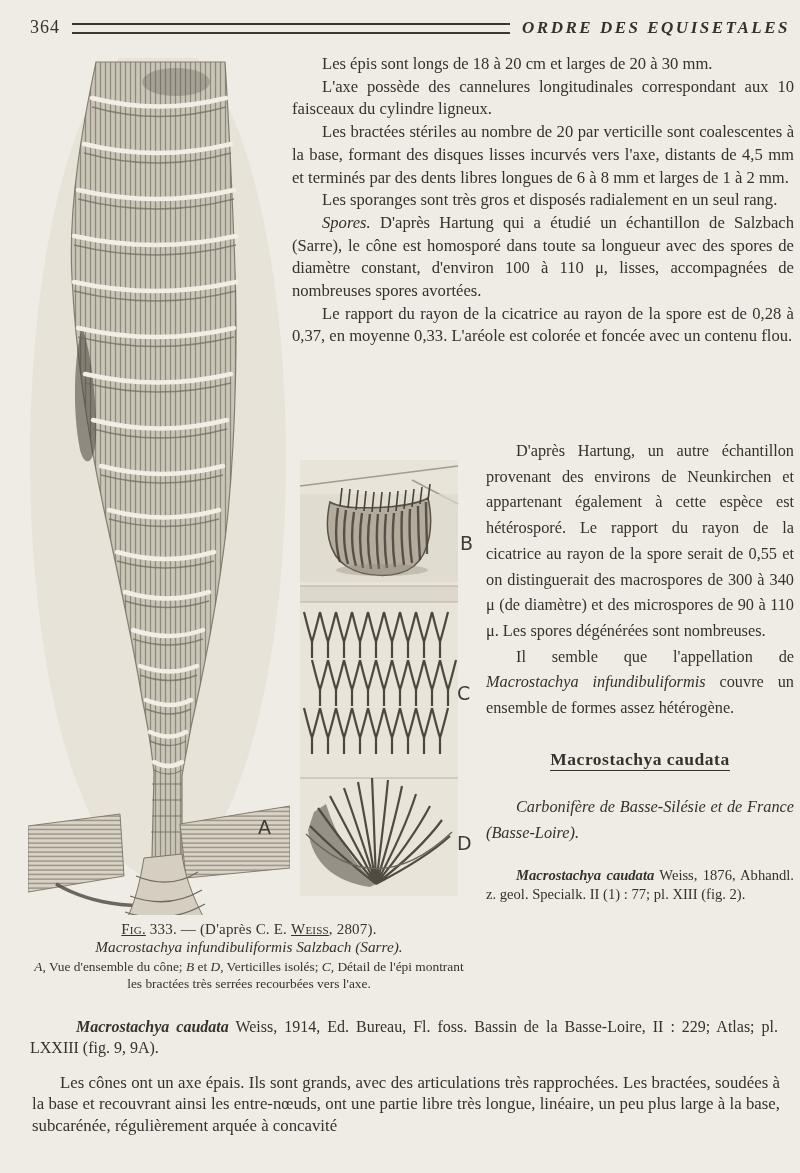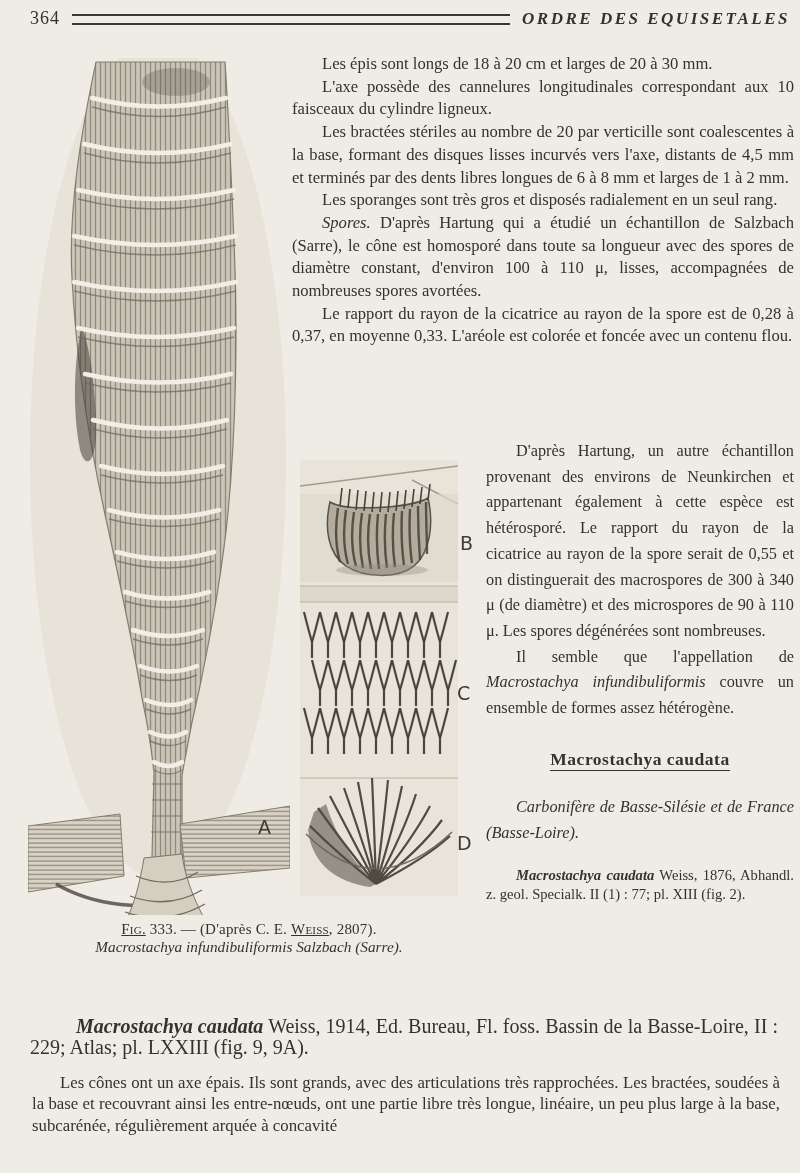--- a/index.html
+++ b/index.html
@@ -1,19 +1,19 @@
 <!DOCTYPE html>
 <html><head>
 <meta charset="utf-8">
 <style>
   html,body{margin:0;padding:0;background:#d8d4cb;}
   #page{position:relative;width:800px;height:1173px;background:#efece5;
         font-family:"Liberation Serif","DejaVu Serif",serif;color:#35322c;overflow:hidden;}
   
-  .page-head{position:absolute;left:30px;right:10px;top:8px;display:flex;align-items:center;gap:12px;}
+  .page-head{position:absolute;left:30px;right:10px;top:17px;display:flex;align-items:center;gap:12px;}
   .pnum{font-size:18px;letter-spacing:1px;}
   .rule{flex:1;height:7px;margin-top:2px;border-top:2px solid #3a3731;border-bottom:2px solid #3a3731;}
   .rtitle{font-style:italic;font-size:17px;font-weight:600;letter-spacing:2.5px;white-space:nowrap;}
   
   .col-a{position:absolute;left:292px;top:53px;width:502px;font-size:16.6px;line-height:22.7px;text-align:justify;}
   .col-a p{margin:0;text-indent:30px;}
   
   .fig-a{position:absolute;left:28px;top:58px;width:262px;height:857px;margin:0;}
   .fig-bcd{position:absolute;left:300px;top:460px;width:178px;height:436px;margin:0;}
   .fig-label{position:absolute;font-family:"DejaVu Sans","Liberation Sans",sans-serif;font-size:19px;color:#3f3b34;}
@@ -28,21 +28,21 @@
   .col-b p.ref{margin-top:20px;font-size:14.6px;line-height:19.6px;}
   
   .caption{position:absolute;left:26px;top:921px;width:446px;text-align:center;}
   .cap1{font-size:15px;letter-spacing:.2px;}
   .cap2{font-size:15.3px;font-style:italic;}
   .cap3{font-size:13.4px;line-height:17px;margin-top:2px;}
   .sc{font-variant:small-caps;text-decoration:underline;}
   .it{font-style:italic;}
   .bi{font-style:italic;font-weight:700;}
   
-  .ref2{position:absolute;left:30px;top:1016px;width:748px;margin:0;font-size:20px;line-height:21px;text-indent:46px;text-align:justify;}
+  .ref2{position:absolute;left:30px;top:1016px;width:748px;margin:0;font-size:16px;line-height:21px;text-indent:46px;text-align:justify;}
   .outro{position:absolute;left:32px;top:1072px;width:748px;margin:0;font-size:16.8px;line-height:21.3px;text-indent:28px;text-align:justify;}
 </style>
 </head>
 <body>
 
 <div id="page">
 
   <header class="page-head">
     <span class="pnum">364</span>
     <span class="rule"></span>
@@ -152,19 +152,20 @@
     <p>D'après Hartung, un autre échantillon provenant des environs de Neunkirchen et appartenant également à cette espèce est hétérosporé. Le rapport du rayon de la cicatrice au rayon de la spore serait de 0,55 et on distinguerait des macrospores de 300 à 340 μ (de diamètre) et des microspores de 90 à 110 μ. Les spores dégénérées sont nombreuses.</p>
     <p><span>Il semble que l'appellation de </span><span class="it">Macrostachya infundibuliformis</span><span> couvre un ensemble de formes assez hétérogène.</span></p>
     <h3 class="sp-head"><span class="u">Macrostachya caudata</span></h3>
     <p class="loc">Carbonifère de Basse-Silésie et de France (Basse-Loire).</p>
     <p class="ref"><span class="bi">Macrostachya caudata</span><span> Weiss, 1876, Abhandl. z. geol. Specialk. II (1) : 77; pl. XIII (fig. 2).</span></p>
   </section>
 
   <div class="caption">
     <div class="cap1"><span class="sc">Fig.</span><span> 333. — (D'après C. E. </span><span class="sc">Weiss</span><span>, 2807).</span></div>
     <div class="cap2"><span>Macrostachya infundibuliformis</span><span> Salzbach (Sarre).</span></div>
+    <div class="cap3"><span class="it">A</span><span>, Vue d'ensemble du cône; </span><span class="it">B</span><span> et </span><span class="it">D</span><span>, Verticilles isolés; </span><span class="it">C</span><span>, Détail de l'épi montrant les bractées très serrées recourbées vers l'axe.</span></div>
   </div>
 
   <p class="ref2"><span class="bi">Macrostachya caudata</span><span> Weiss, 1914, Ed. Bureau, Fl. foss. Bassin de la Basse-Loire, II : 229; Atlas; pl. LXXIII (fig. 9, 9A).</span></p>
 
   <p class="outro">Les cônes ont un axe épais. Ils sont grands, avec des articulations très rapprochées. Les bractées, soudées à la base et recouvrant ainsi les entre-nœuds, ont une partie libre très longue, linéaire, un peu plus large à la base, subcarénée, régulièrement arquée à concavité</p>
 
 </div>
 
 </body></html>

